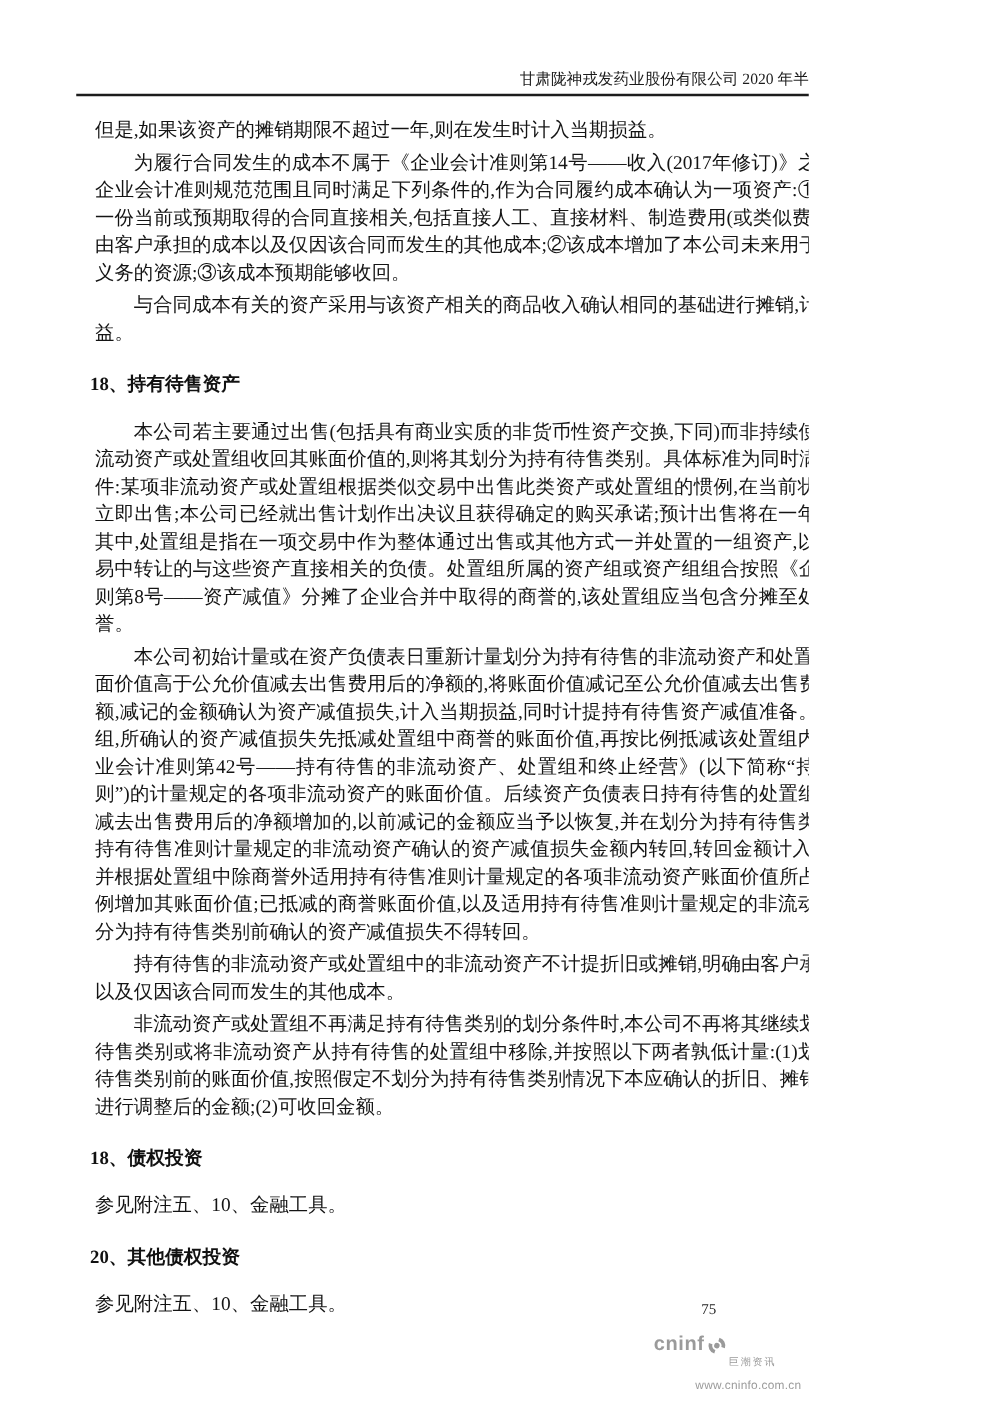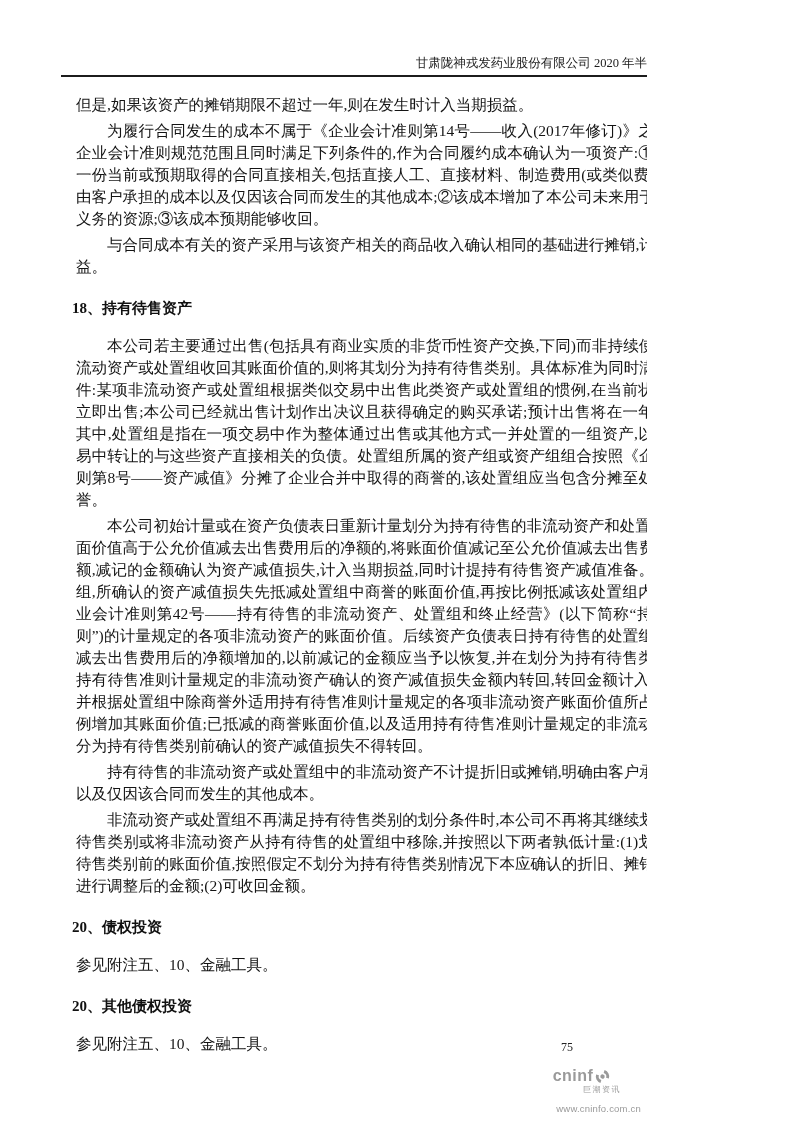--- a/index.html
+++ b/index.html
@@ -70,21 +70,21 @@
     bottom: 8px;
     width: 118px;
     text-align: right;
     color: #9a9a9a;
     font-family: "Liberation Sans", "DejaVu Sans", sans-serif;
     line-height: 1.05;
   }
   .logo-brand-row {
     display: flex;
     align-items: center;
-    justify-content: center;
+    justify-content: flex-start;
     gap: 1px;
   }
   .logo-brand {
     font-size: 16px;
     font-weight: bold;
     letter-spacing: 0.5px;
   }
   .logo-swirl {
     width: 17px;
     height: 17px;
@@ -114,21 +114,21 @@
     <p class="indent">为履行合同发生的成本不属于《企业会计准则第14号——收入(2017年修订)》之外的其他企业会计准则规范范围且同时满足下列条件的,作为合同履约成本确认为一项资产:①该成本与一份当前或预期取得的合同直接相关,包括直接人工、直接材料、制造费用(或类似费用)、明确由客户承担的成本以及仅因该合同而发生的其他成本;②该成本增加了本公司未来用于履行履约义务的资源;③该成本预期能够收回。</p>
     <p class="indent">与合同成本有关的资产采用与该资产相关的商品收入确认相同的基础进行摊销,计入当期损益。</p>
 
     <h2 class="section-heading">18、持有待售资产</h2>
 
     <p class="indent">本公司若主要通过出售(包括具有商业实质的非货币性资产交换,下同)而非持续使用一项非流动资产或处置组收回其账面价值的,则将其划分为持有待售类别。具体标准为同时满足以下条件:某项非流动资产或处置组根据类似交易中出售此类资产或处置组的惯例,在当前状况下即可立即出售;本公司已经就出售计划作出决议且获得确定的购买承诺;预计出售将在一年内完成。其中,处置组是指在一项交易中作为整体通过出售或其他方式一并处置的一组资产,以及在该交易中转让的与这些资产直接相关的负债。处置组所属的资产组或资产组组合按照《企业会计准则第8号——资产减值》分摊了企业合并中取得的商誉的,该处置组应当包含分摊至处置组的商誉。</p>
     <p class="indent">本公司初始计量或在资产负债表日重新计量划分为持有待售的非流动资产和处置组时,其账面价值高于公允价值减去出售费用后的净额的,将账面价值减记至公允价值减去出售费用后的净额,减记的金额确认为资产减值损失,计入当期损益,同时计提持有待售资产减值准备。对于处置组,所确认的资产减值损失先抵减处置组中商誉的账面价值,再按比例抵减该处置组内适用《企业会计准则第42号——持有待售的非流动资产、处置组和终止经营》(以下简称“持有待售准则”)的计量规定的各项非流动资产的账面价值。后续资产负债表日持有待售的处置组公允价值减去出售费用后的净额增加的,以前减记的金额应当予以恢复,并在划分为持有待售类别后适用持有待售准则计量规定的非流动资产确认的资产减值损失金额内转回,转回金额计入当期损益,并根据处置组中除商誉外适用持有待售准则计量规定的各项非流动资产账面价值所占比重按比例增加其账面价值;已抵减的商誉账面价值,以及适用持有待售准则计量规定的非流动资产在划分为持有待售类别前确认的资产减值损失不得转回。</p>
     <p class="indent">持有待售的非流动资产或处置组中的非流动资产不计提折旧或摊销,明确由客户承担的成本以及仅因该合同而发生的其他成本。</p>
     <p class="indent">非流动资产或处置组不再满足持有待售类别的划分条件时,本公司不再将其继续划分为持有待售类别或将非流动资产从持有待售的处置组中移除,并按照以下两者孰低计量:(1)划分为持有待售类别前的账面价值,按照假定不划分为持有待售类别情况下本应确认的折旧、摊销或减值等进行调整后的金额;(2)可收回金额。</p>
 
-    <h2 class="section-heading">20、债权投资</h2>
+    <h2 class="section-heading">18、债权投资</h2>
     <p class="ref-para">参见附注五、10、金融工具。</p>
 
     <h2 class="section-heading">20、其他债权投资</h2>
     <p class="ref-para">参见附注五、10、金融工具。</p>
   </div>
 
   <div class="page-number">75</div>
 
   <div class="cninfo-logo">
     <div class="logo-brand-row">

